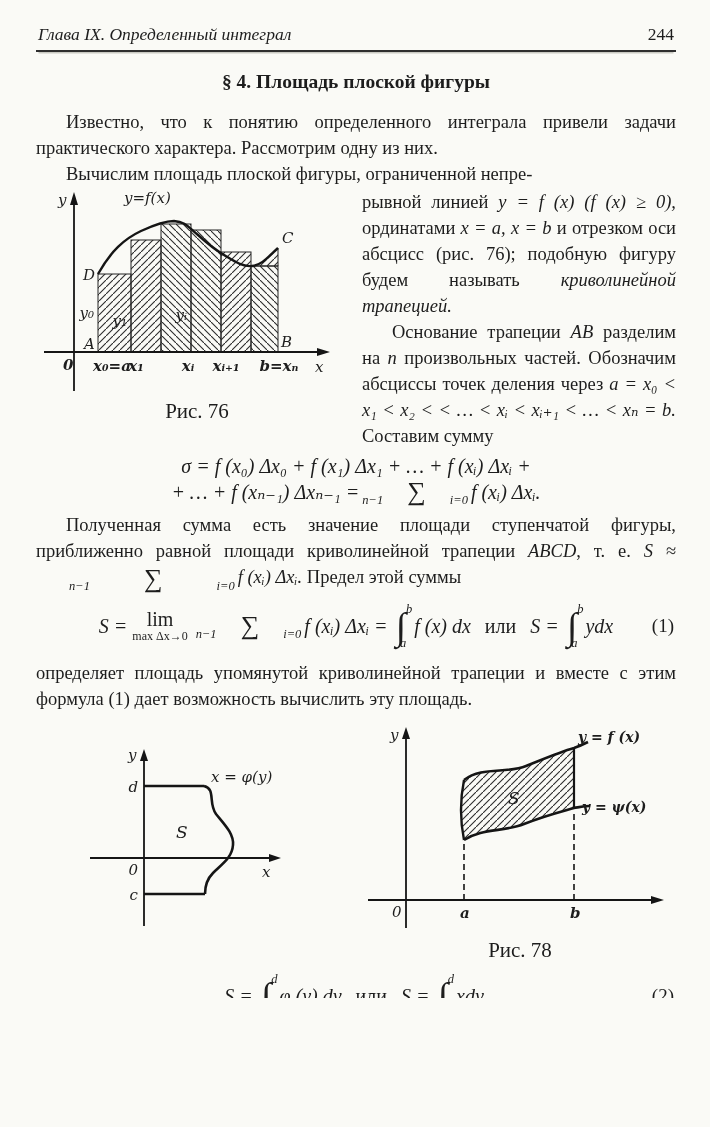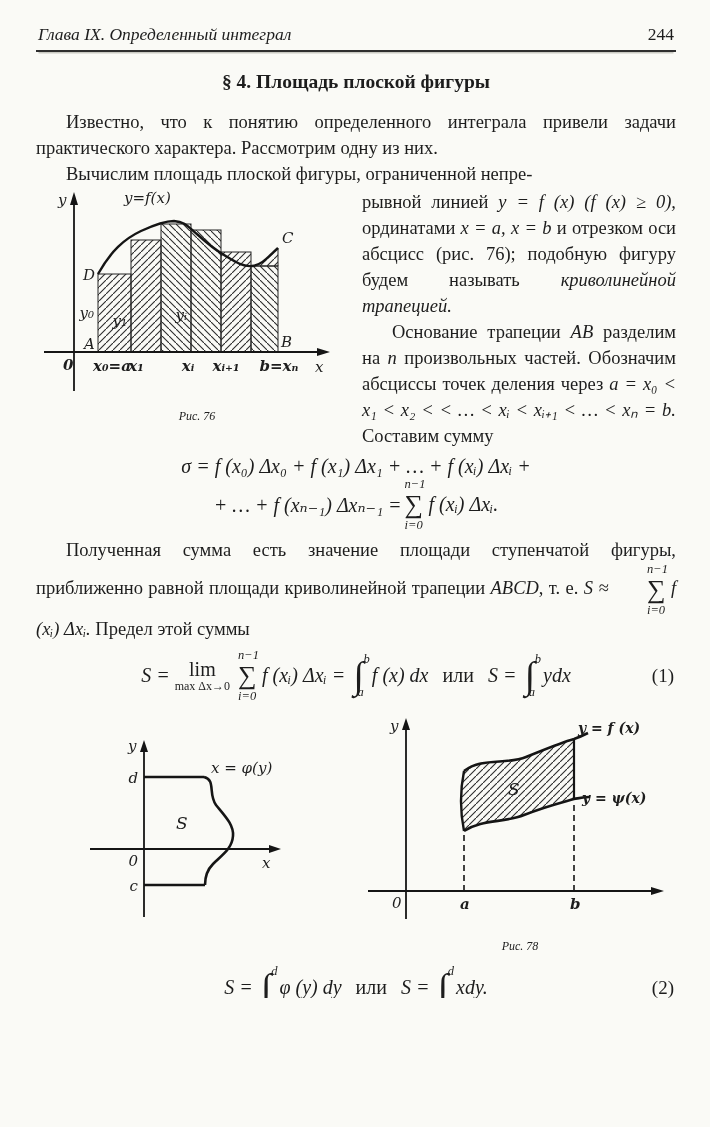--- a/index.html
+++ b/index.html
@@ -16,36 +16,36 @@
     font-size:17.5px; padding:0 2px 5px 2px;
     border-bottom:2.5px solid #2e2e2e;
     box-shadow:0 4px 0 -2.5px #c9c9c2;
   }
   .chapter { font-style:italic; }
   .pagenum { font-style:normal; }
 
   .section-title { text-align:center; font-weight:bold; font-size:19.5px; margin:19px 0 16px 0; }
 
   p.body { font-size:18.5px; line-height:26px; text-align:justify; margin:0; }
-  .indent { text-indent:30px;font-family:Liberation Serif, serif; }
+  .indent { text-indent:30px; }
   .mvar, .term { font-style:italic; }
 
   .fig-row { display:flex; align-items:flex-start; margin-top:2px; }
   .fig76-block { width:322px; flex:none; }
   .side-col { flex:1; padding-left:4px; }
-  .fig-caption { text-align:center; font-size:12px; margin-top:12px;font-style:italic; }
+  .fig-caption { text-align:center; font-size:21px; margin-top:2px; }
 
   .math-display { position:relative; display:flex; justify-content:center; align-items:center;
                   font-style:italic; font-size:20px; margin:6px 0; }
   .math-display.two-line { flex-direction:column; }
   .mrow { display:flex; align-items:center; }
   .mtxt { white-space:nowrap; }
 
-  .bigsum, .inline-sum { display:inline-flex; flex-direction:column; align-items:flex-start;
-                         line-height:1; margin:0 3px; font-style:italic; vertical-align:middle; }
+  .bigsum, .inline-sum { display:inline-flex; flex-direction:row; align-items:flex-end;
+                         line-height:1; margin:0 3px; font-style:italic; vertical-align:middle;gap:24px; }
   .bigsum .l, .inline-sum .l { font-size:12.5px; }
   .bigsum .sgn, .inline-sum .sgn { font-size:26px; font-style:normal; padding:1px 0; }
 
   .intg { display:inline-flex; align-items:center; margin:0 2px 0 8px; }
   .intg .sgn { font-size:38px; font-style:normal; line-height:0.85; }
   .intg .lims { display:inline-flex; flex-direction:column; justify-content:space-between;
                 height:46px; font-size:12.5px; line-height:1; padding:1px 0; }
   .intg .lims .b { margin-left:-6px; }
 
   .limx { display:inline-flex; flex-direction:column; align-items:center; line-height:1.05; margin:0 5px; }
@@ -188,20 +188,21 @@
       <span class="sgn">∫</span>
       <span class="lims">
           <span class="t">b</span>
           <span class="b">a</span>
         </span>
     </span>
     <span class="mtxt">ydx</span>
     <span class="ftag">(1)</span>
   </div>
 
+  <p class="body p5">определяет площадь упомянутой криволинейной трапеции и вместе с этим формула (1) дает возможность вычислить эту площадь.</p>
 
   <div class="figs-row">
     <div class="fig77-block">
       <svg width="206" height="186" viewBox="0 0 206 186">
         <g stroke="#151515" stroke-width="1.8">
           <line x1="62" y1="180" x2="62" y2="8"></line>
           <line x1="8" y1="112" x2="196" y2="112"></line>
         </g>
         <g fill="#151515">
           <polygon points="58,15 62,3 66,15"></polygon>

